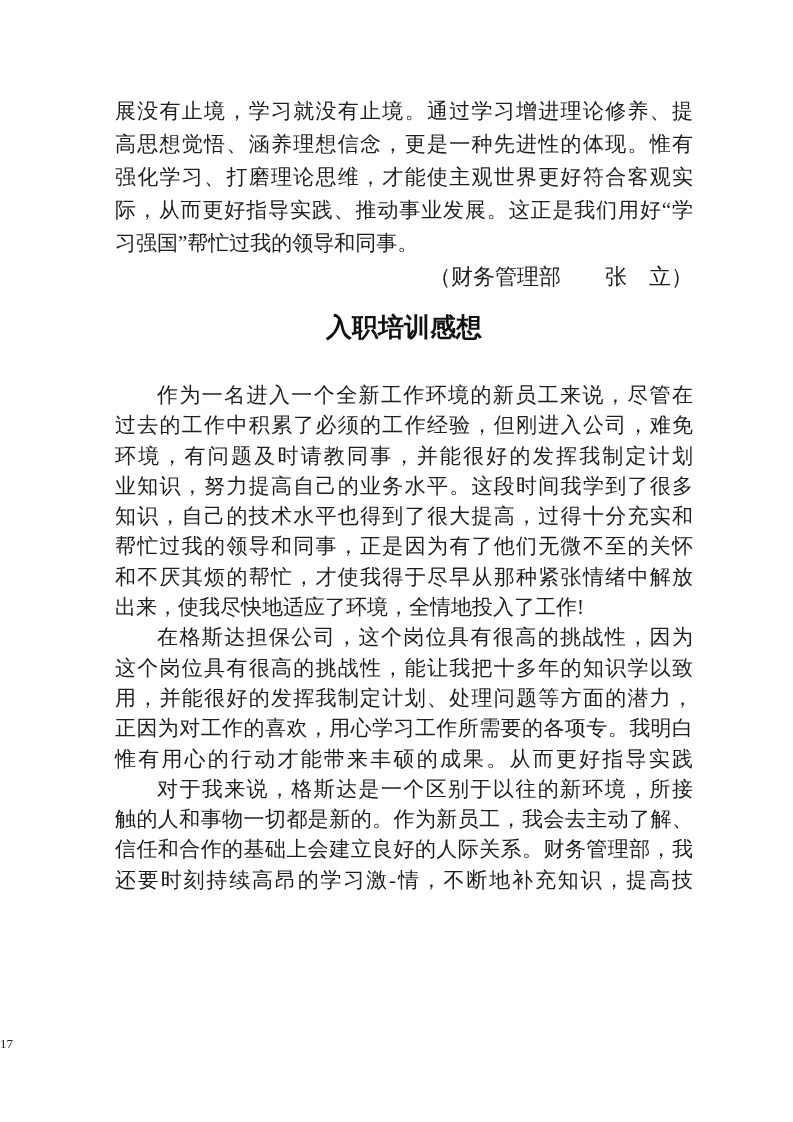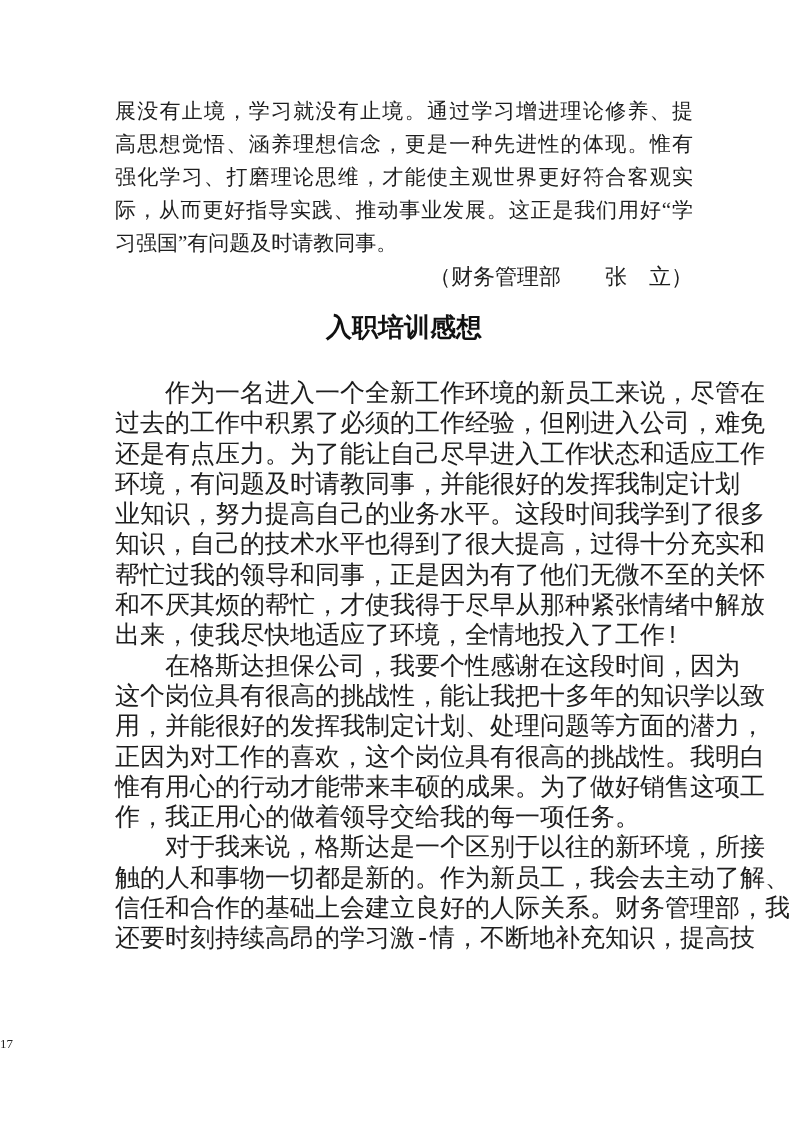--- a/index.html
+++ b/index.html
@@ -48,23 +48,22 @@
   .title {
     margin: 14px 0 4px 0;
     font-family: "Liberation Sans", sans-serif;
     font-weight: 700;
     font-size: 26px;
     line-height: 40px;
     text-align: center;
     color: #111111;
   }
   .bodytext {
-    font-size: 25px;
+    font-size: 21px;
     line-height: 30.3px;
-    font-family: Liberation Mono, monospace;
   }
   .bodytext.first {
     margin-top: 33px;
   }
   .page-number {
     position: absolute;
     top: 1036px;
     left: 0;
     width: 100%;
     text-align: left;
@@ -76,46 +75,44 @@
 <body>
 
 <div class="page">
   <div class="content">
 
     <div class="para p1">
       <div class="line">展没有止境，学习就没有止境。通过学习增进理论修养、提</div>
       <div class="line">高思想觉悟、涵养理想信念，更是一种先进性的体现。惟有</div>
       <div class="line">强化学习、打磨理论思维，才能使主观世界更好符合客观实</div>
       <div class="line">际，从而更好指导实践、推动事业发展。这正是我们用好“学</div>
-      <div class="line last">习强国”有问题及时请教同事。</div>
+      <div class="line last">习强国”帮忙过我的领导和同事。</div>
     </div>
 
     <div class="attribution">（财务管理部　　张　立）</div>
 
     <h1 class="title">入职培训感想</h1>
 
     <div class="para bodytext first">
       <div class="line indent">作为一名进入一个全新工作环境的新员工来说，尽管在</div>
       <div class="line">过去的工作中积累了必须的工作经验，但刚进入公司，难免</div>
-      <div class="line">还是有点压力。为了能让自己尽早进入工作状态和适应工作</div>
       <div class="line">环境，有问题及时请教同事，并能很好的发挥我制定计划</div>
       <div class="line">业知识，努力提高自己的业务水平。这段时间我学到了很多</div>
       <div class="line">知识，自己的技术水平也得到了很大提高，过得十分充实和</div>
       <div class="line">帮忙过我的领导和同事，正是因为有了他们无微不至的关怀</div>
       <div class="line">和不厌其烦的帮忙，才使我得于尽早从那种紧张情绪中解放</div>
       <div class="line last">出来，使我尽快地适应了环境，全情地投入了工作!</div>
     </div>
 
     <div class="para bodytext">
-      <div class="line indent">在格斯达担保公司，我要个性感谢在这段时间，因为</div>
+      <div class="line indent">在格斯达担保公司，这个岗位具有很高的挑战性，因为</div>
       <div class="line">这个岗位具有很高的挑战性，能让我把十多年的知识学以致</div>
       <div class="line">用，并能很好的发挥我制定计划、处理问题等方面的潜力，</div>
-      <div class="line">正因为对工作的喜欢，这个岗位具有很高的挑战性。我明白</div>
-      <div class="line">惟有用心的行动才能带来丰硕的成果。为了做好销售这项工</div>
-      <div class="line last">作，我正用心的做着领导交给我的每一项任务。</div>
+      <div class="line">正因为对工作的喜欢，用心学习工作所需要的各项专。我明白</div>
+      <div class="line">惟有用心的行动才能带来丰硕的成果。从而更好指导实践</div>
     </div>
 
     <div class="para bodytext">
       <div class="line indent">对于我来说，格斯达是一个区别于以往的新环境，所接</div>
       <div class="line">触的人和事物一切都是新的。作为新员工，我会去主动了解、</div>
       <div class="line">信任和合作的基础上会建立良好的人际关系。财务管理部，我</div>
       <div class="line">还要时刻持续高昂的学习激-情，不断地补充知识，提高技</div>
     </div>
 
   </div>

